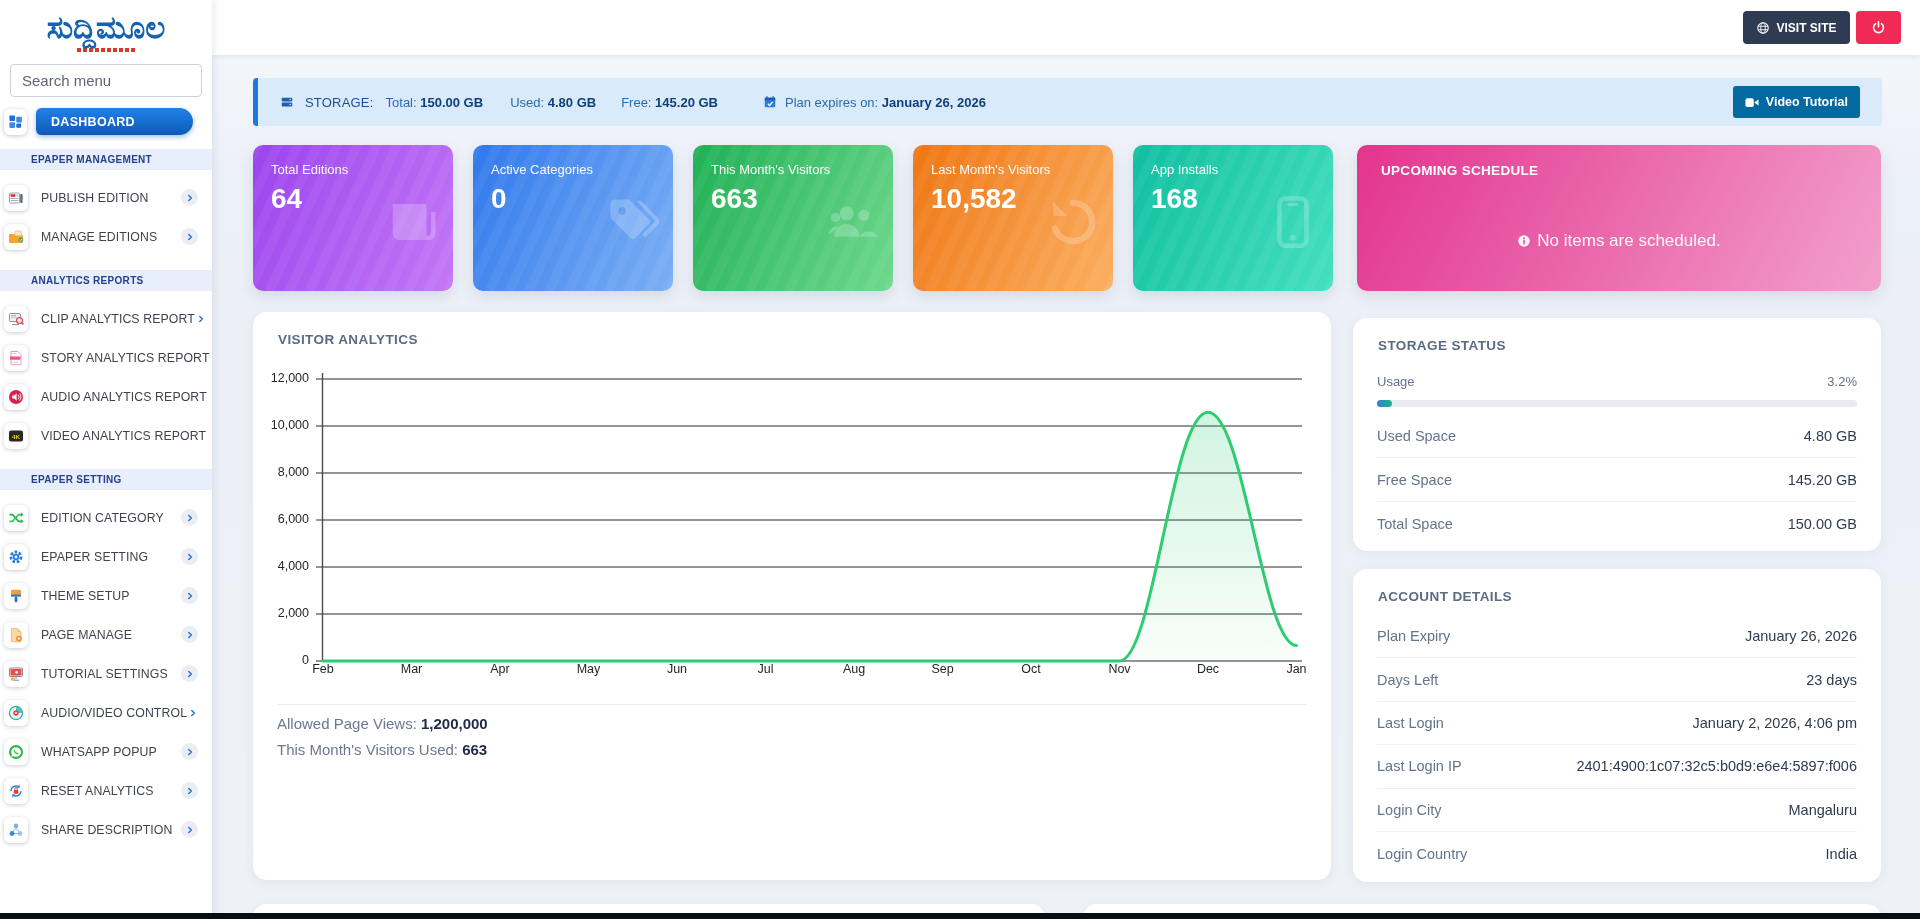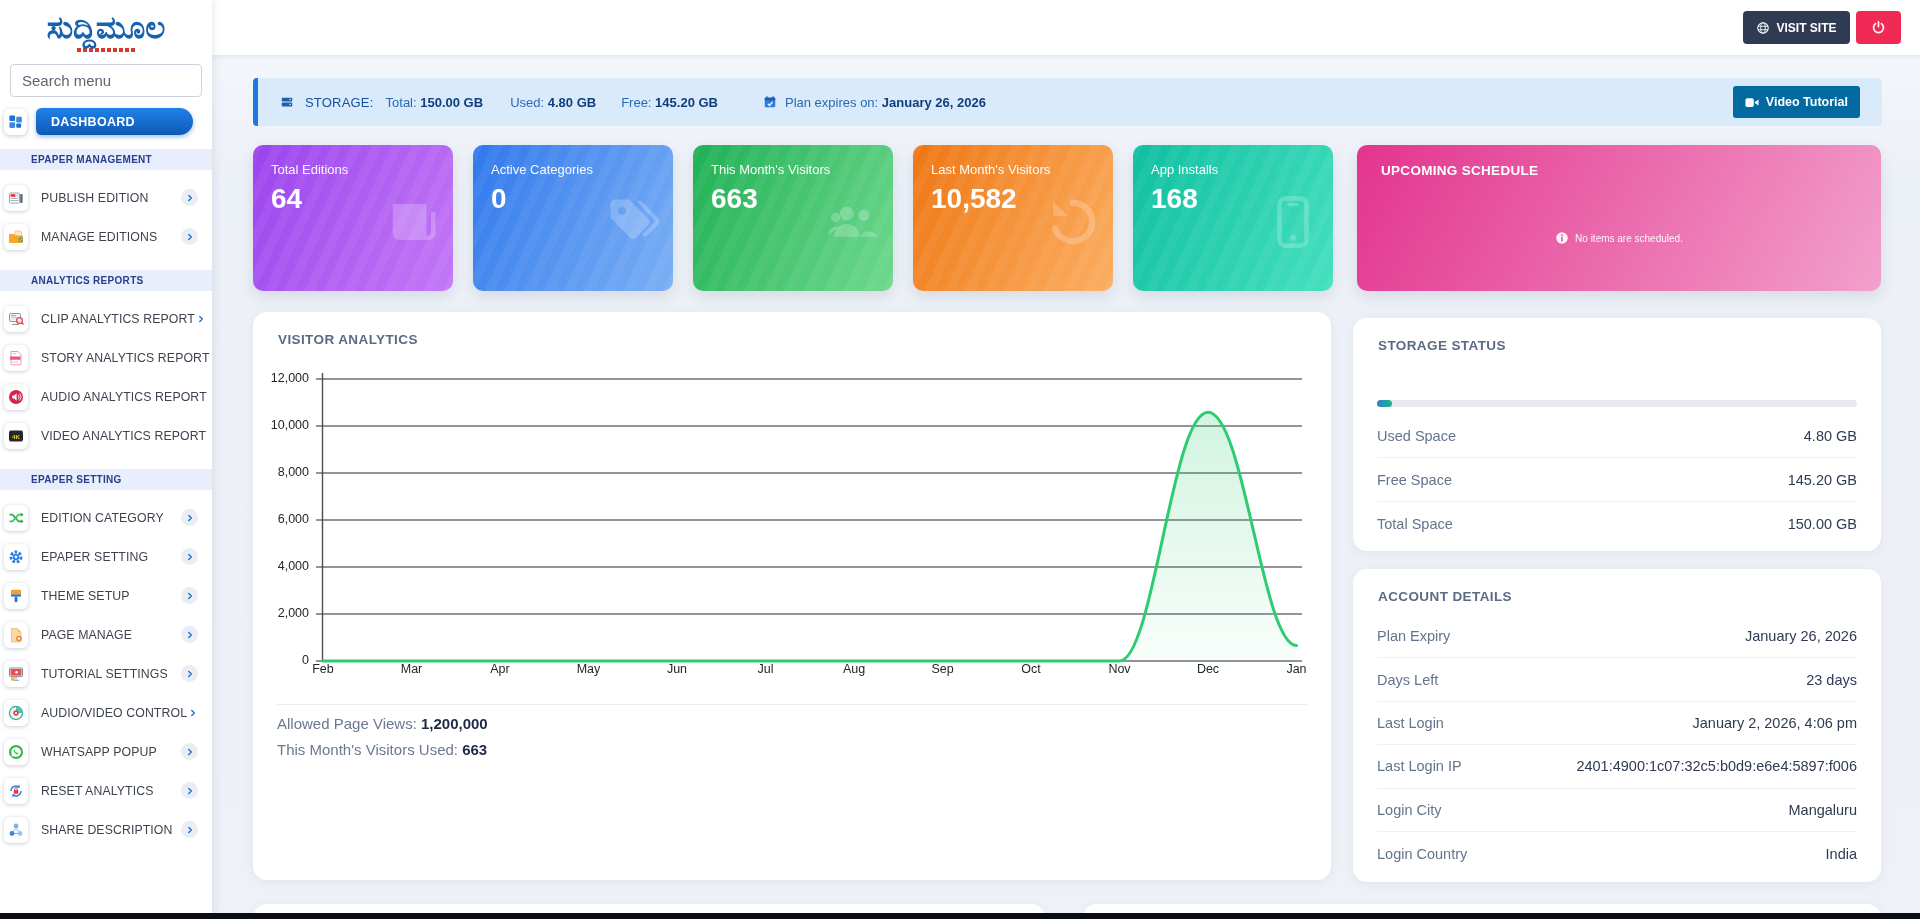--- a/index.html
+++ b/index.html
@@ -42,21 +42,21 @@
   .video-btn svg { width:14px; height:11px; }
   
   .cards-row { position:absolute; left:253px; top:145px; width:1628px; height:146px; display:flex; }
   .stat-card { width:200px; height:146px; border-radius:10px; margin-right:20px; position:relative; color:#fff; box-shadow:0 6px 14px rgba(100,110,140,.16); overflow:hidden; }
   .stat-card .stripes { position:absolute; inset:0; background:repeating-linear-gradient(115deg,rgba(255,255,255,.05) 0 9px,transparent 9px 18px); }
   .stat-label { position:absolute; left:18px; top:17px; font-size:13px; color:rgba(255,255,255,.96); }
   .stat-value { position:absolute; left:18px; top:38px; font-size:28px; font-weight:bold; }
   .stat-wm { position:absolute; right:13px; top:50px; width:54px; height:54px; opacity:.22; }
   .sched-card { flex:1; margin-left:4px; border-radius:10px; position:relative; color:#fff; box-shadow:0 6px 14px rgba(100,110,140,.16); overflow:hidden; }
   .sched-title { position:absolute; left:24px; top:18px; font-size:13.5px; font-weight:bold; letter-spacing:.3px; }
-  .sched-empty { position:absolute; top:86px; left:0; right:0; text-align:center; font-size:10px; color:rgba(255,255,255,.93); display:flex; align-items:center; justify-content:center; gap:6px; }
+  .sched-empty { position:absolute; top:86px; left:0; right:0; text-align:center; font-size:17px; color:rgba(255,255,255,.93); display:flex; align-items:center; justify-content:center; gap:6px; }
   .sched-empty svg { width:14px; height:14px; }
   
   .panel { position:absolute; background:#fff; border-radius:14px; box-shadow:0 2px 10px rgba(120,130,160,.10); }
   .chart-panel { left:253px; top:312px; width:1078px; height:568px; }
   .panel-title { position:absolute; left:25px; top:20px; font-size:13.5px; font-weight:bold; color:#5b6b84; letter-spacing:.4px; }
   .ytick { position:absolute; width:52px; text-align:right; font-size:12.5px; color:#23262b; }
   .xtick { position:absolute; width:44px; text-align:center; font-size:12.5px; color:#23262b; top:350px; }
   .chart-divider { position:absolute; left:24px; top:392px; width:1030px; height:1px; background:#e9ecf1; }
   .chart-foot { position:absolute; left:24px; font-size:15px; color:#6b7890; }
   .chart-foot b { color:#1f2a44; }
@@ -487,20 +487,24 @@
       <div class="xtick" style="left:933px">Dec</div>
       <div class="xtick" style="left:1021.5px">Jan</div>
     </div>
   <div class="chart-divider"></div>
   <div class="chart-foot" style="top:403px"><span>Allowed Page Views:</span> <b>1,200,000</b></div>
   <div class="chart-foot" style="top:429px"><span>This Month's Visitors Used:</span> <b>663</b></div>
 </div>
 
 <div class="panel ss-panel">
   <div class="panel-title">STORAGE STATUS</div>
+  <div class="usage-row">
+    <span>Usage</span>
+    <span>3.2%</span>
+  </div>
   <div class="usage-bar">
       <div class="usage-fill" id="usage-fill" style="width: 3.2%;"></div>
     </div>
   <div class="drows ss-rows" id="ss-rows">
       <div class="drow">
         <span class="dl">Used Space</span>
         <span class="dv">4.80 GB</span>
       </div>
       <div class="drow">
         <span class="dl">Free Space</span>

